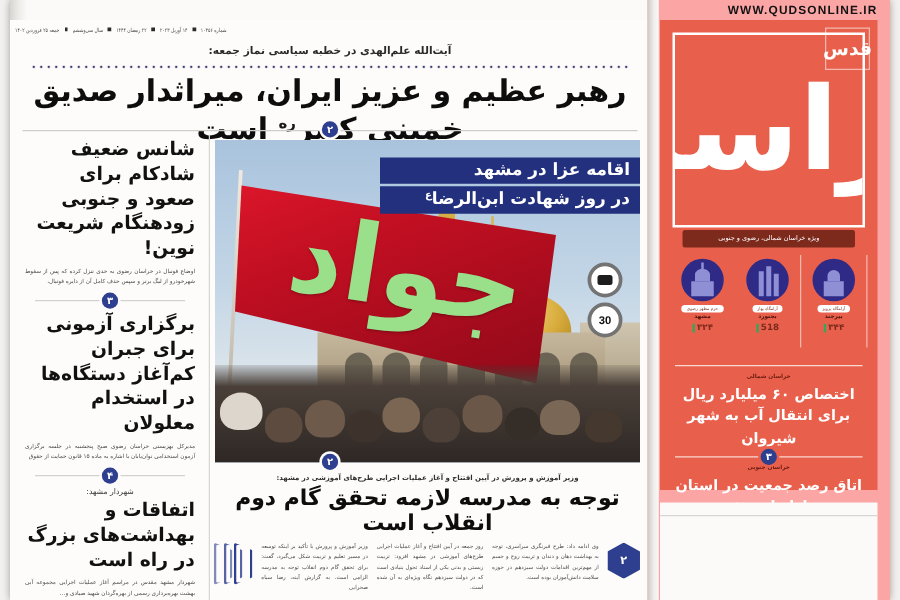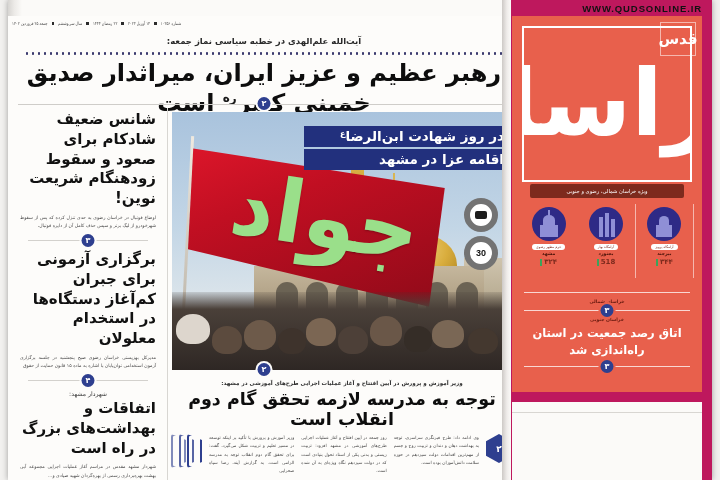--- a/index.html
+++ b/index.html
@@ -24,22 +24,21 @@
     background:linear-gradient(90deg,#d7d5d2 0%,#eceae7 45%,#fbfaf8 100%);
   }
   
   .left-page{
     position:absolute;right:192px;top:0;width:512px;height:480px;
     background:#fdfcfa;
     margin-top:16px;
   }
   .right-page{
     position:absolute;right:0;top:0;width:194px;height:480px;
-    background:#be185d;
-    padding-left:16px;
+    background:#fca5a5;
   }
   .right-page:before{
     content:"";position:absolute;left:0;top:0;width:9px;height:100%;
     background:linear-gradient(90deg,#cdc9c6 0%,#efecea 55%,#fbfaf8 100%);
   }
 
   
   .toprail{
     position:absolute;top:3px;right:4px;left:4px;height:9px;
     display:flex;flex-direction:row-reverse;align-items:center;
@@ -176,21 +175,21 @@
     position:absolute;left:0;right:0;bottom:0;height:78px;
     background:linear-gradient(180deg,rgba(60,52,48,.15) 0%,#4a4039 22%,#2e2724 100%);
   }
   .head-blob{
     position:absolute;border-radius:50% 50% 42% 42%;
     background:#5c4b3e;
   }
   .sign-wrap{position:absolute;right:14px;bottom:96px;}
   .rsign{
     width:22px;height:22px;border-radius:50%;background:#fff;
-    border:6px solid #737373;margin-bottom:4px;
+    border:3px solid #737373;margin-bottom:4px;
     display:flex;align-items:center;justify-content:center;
     font-size:9px;font-weight:bold;color:#111;
     font-family:"Liberation Sans",sans-serif;
   }
   .rsign .bus{
     width:12px;height:8px;background:#1d1d1d;border-radius:2px;
   }
   .overlay{
     position:absolute;top:14px;right:0;width:208px;
   }
@@ -344,21 +343,21 @@
 
       <div class="hr-thin" style="top:88px;"></div>
       <div class="pgbadge" style="top:81px;right:50%;transform:translateX(50%);">۲</div>
 
       <div class="colrule"></div>
 
       <div class="briefcol">
 
         <div class="brief">
           <div class="lead"></div>
-          <h3>شانس ضعیف شادکام برای صعود و سقوط زودهنگام شریعت نوین!</h3>
+          <h3>شانس ضعیف شادکام برای صعود و جنوبی زودهنگام شریعت نوین!</h3>
           <p>اوضاع فوتبال در خراسان رضوی به حدی تنزل کرده که پس از سقوط شهرخودرو از لیگ برتر و سپس حذف کامل آن از دایره فوتبال،</p>
         </div>
         <div class="brief-sep">
           <div class="pgbadge">۳</div>
         </div>
 
         <div class="brief">
           <div class="lead"></div>
           <h3>برگزاری آزمونی برای جبران کم‌آغاز دستگاه‌ها در استخدام معلولان</h3>
           <p>مدیرکل بهزیستی خراسان رضوی صبح پنجشنبه در جلسه برگزاری آزمون استخدامی توان‌یابان با اشاره به ماده ۱۵ قانون حمایت از حقوق</p>
@@ -414,22 +413,22 @@
         </div>
 
         <div class="sign-wrap">
           <div class="rsign">
               <span class="bus"></span>
             </div>
           <div class="rsign">30</div>
         </div>
 
         <div class="overlay">
+          <span class="ov-line">اقامه عزا در مشهد</span>
           <span class="ov-line"><span>در روز شهادت ابن‌الرضا</span><span class="saint2">ع</span></span>
-          <span class="ov-line">اقامه عزا در مشهد</span>
         </div>
       </div>
 
       <div class="pgbadge" style="top:347px;right:50%;transform:translateX(50%);">۲</div>
 
       <div class="bstory">
         <div class="lead">وزیر آموزش و پرورش در آیین افتتاح و آغاز عملیات اجرایی طرح‌های آموزشی در مشهد:</div>
         <h2>توجه به مدرسه لازمه تحقق گام دوم انقلاب است</h2>
       </div>
 
@@ -502,20 +501,21 @@
                 <b>۳۴۴</b>
               </div>
           </div>
         </div>
 
         <div class="sidenews">
           <div class="sn-rule"></div>
 
           <div>
             <div class="sn-tag">خراسان شمالی</div>
+            <div class="sn-title">اختصاص ۶۰ میلیارد ریال برای انتقال آب به شهر شیروان</div>
           </div>
 
           <div class="sn-rule">
             <div class="pgbadge">۳</div>
           </div>
 
           <div>
             <div class="sn-tag">خراسان جنوبی</div>
             <div class="sn-title">اتاق رصد جمعیت در استان راه‌اندازی شد</div>
           </div>

